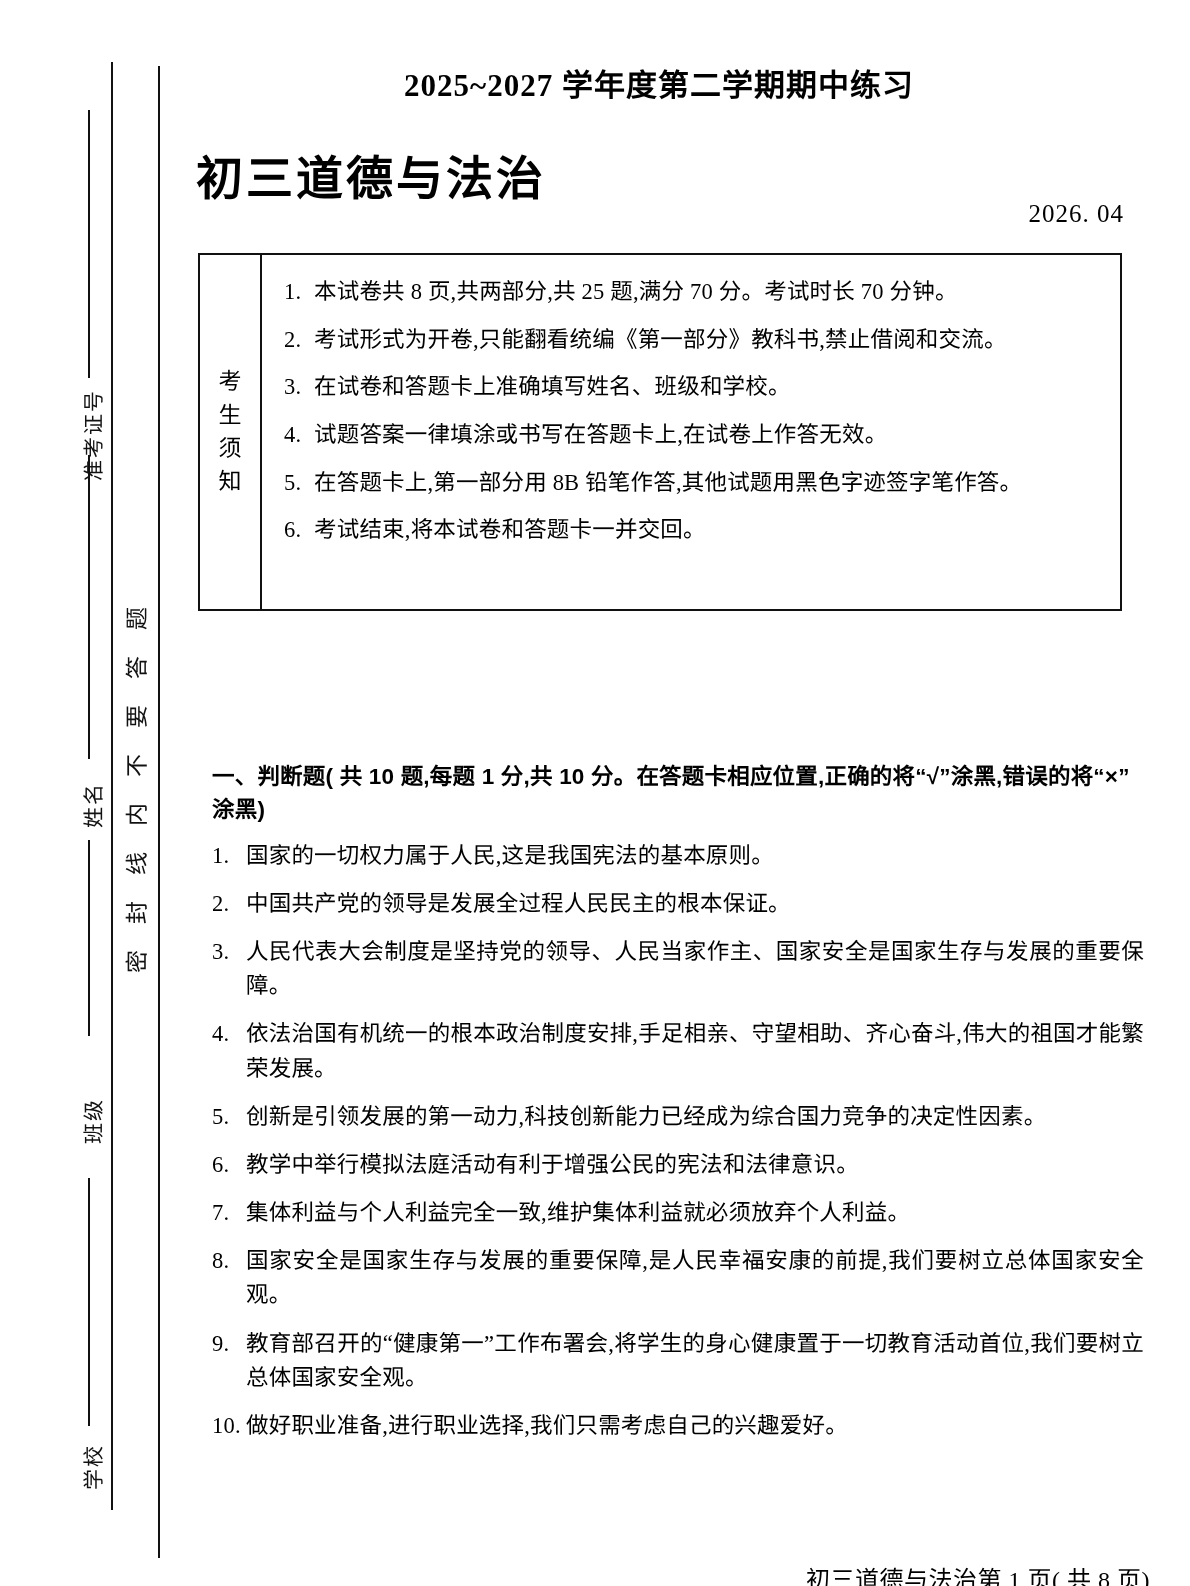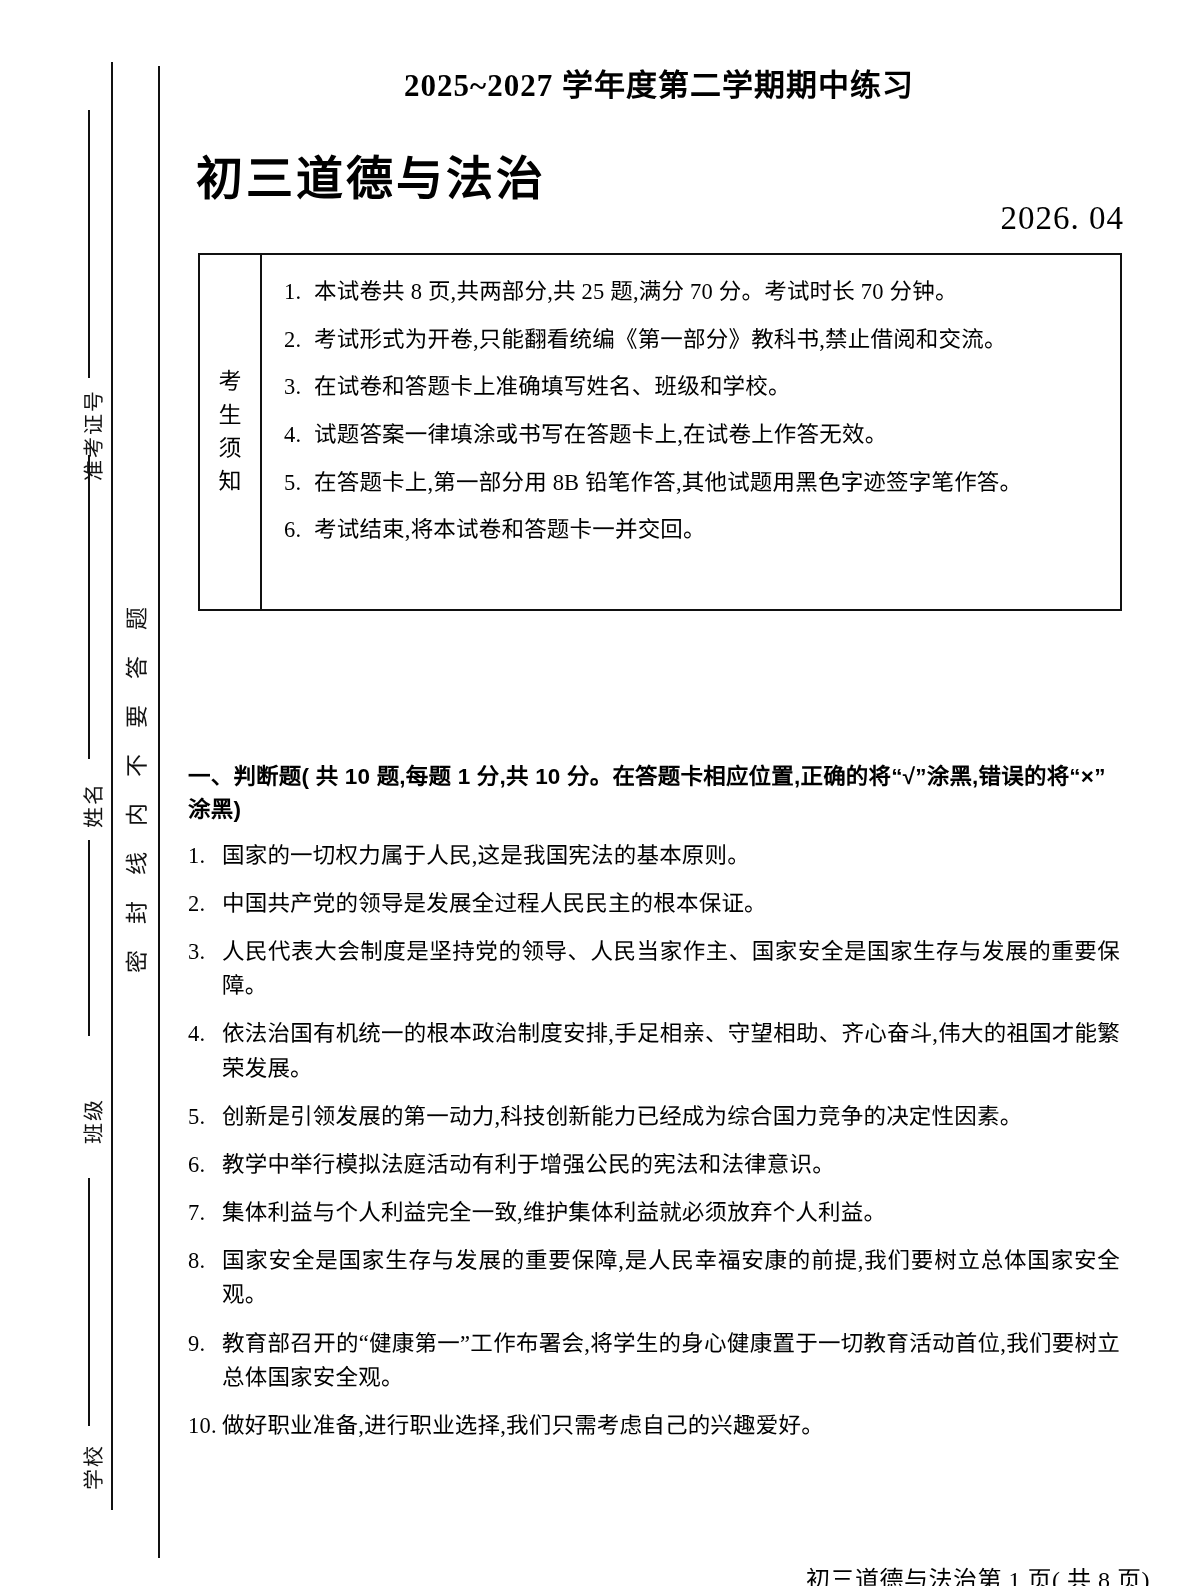--- a/index.html
+++ b/index.html
@@ -91,21 +91,21 @@
     text-align: left;
     font-size: 47px;
     font-weight: bold;
     letter-spacing: 3px;
     font-family: "Liberation Sans", "DejaVu Sans", sans-serif;
   }
   .doc-date {
     position: absolute;
     right: 66px;
     top: 200px;
-    font-size: 33px;
+    font-size: 25px;
     letter-spacing: 1px;
   }
 
   
   .notice-box {
     position: absolute;
     left: 198px;
     top: 253px;
     width: 924px;
     height: 358px;
@@ -155,21 +155,21 @@
     text-align: center;
     font-size: 30px;
     font-weight: bold;
     letter-spacing: 2px;
     font-family: "Liberation Sans", "DejaVu Sans", sans-serif;
   }
 
   
   .qsection {
     position: absolute;
-    left: 188px;
+    left: 212px;
     top: 760px;
     width: 932px;
   }
   .section-title {
     font-size: 22.5px;
     font-weight: bold;
     line-height: 1.48;
     letter-spacing: 0.2px;
     margin-bottom: 12px;
     font-family: "Liberation Sans", "DejaVu Sans", sans-serif;

